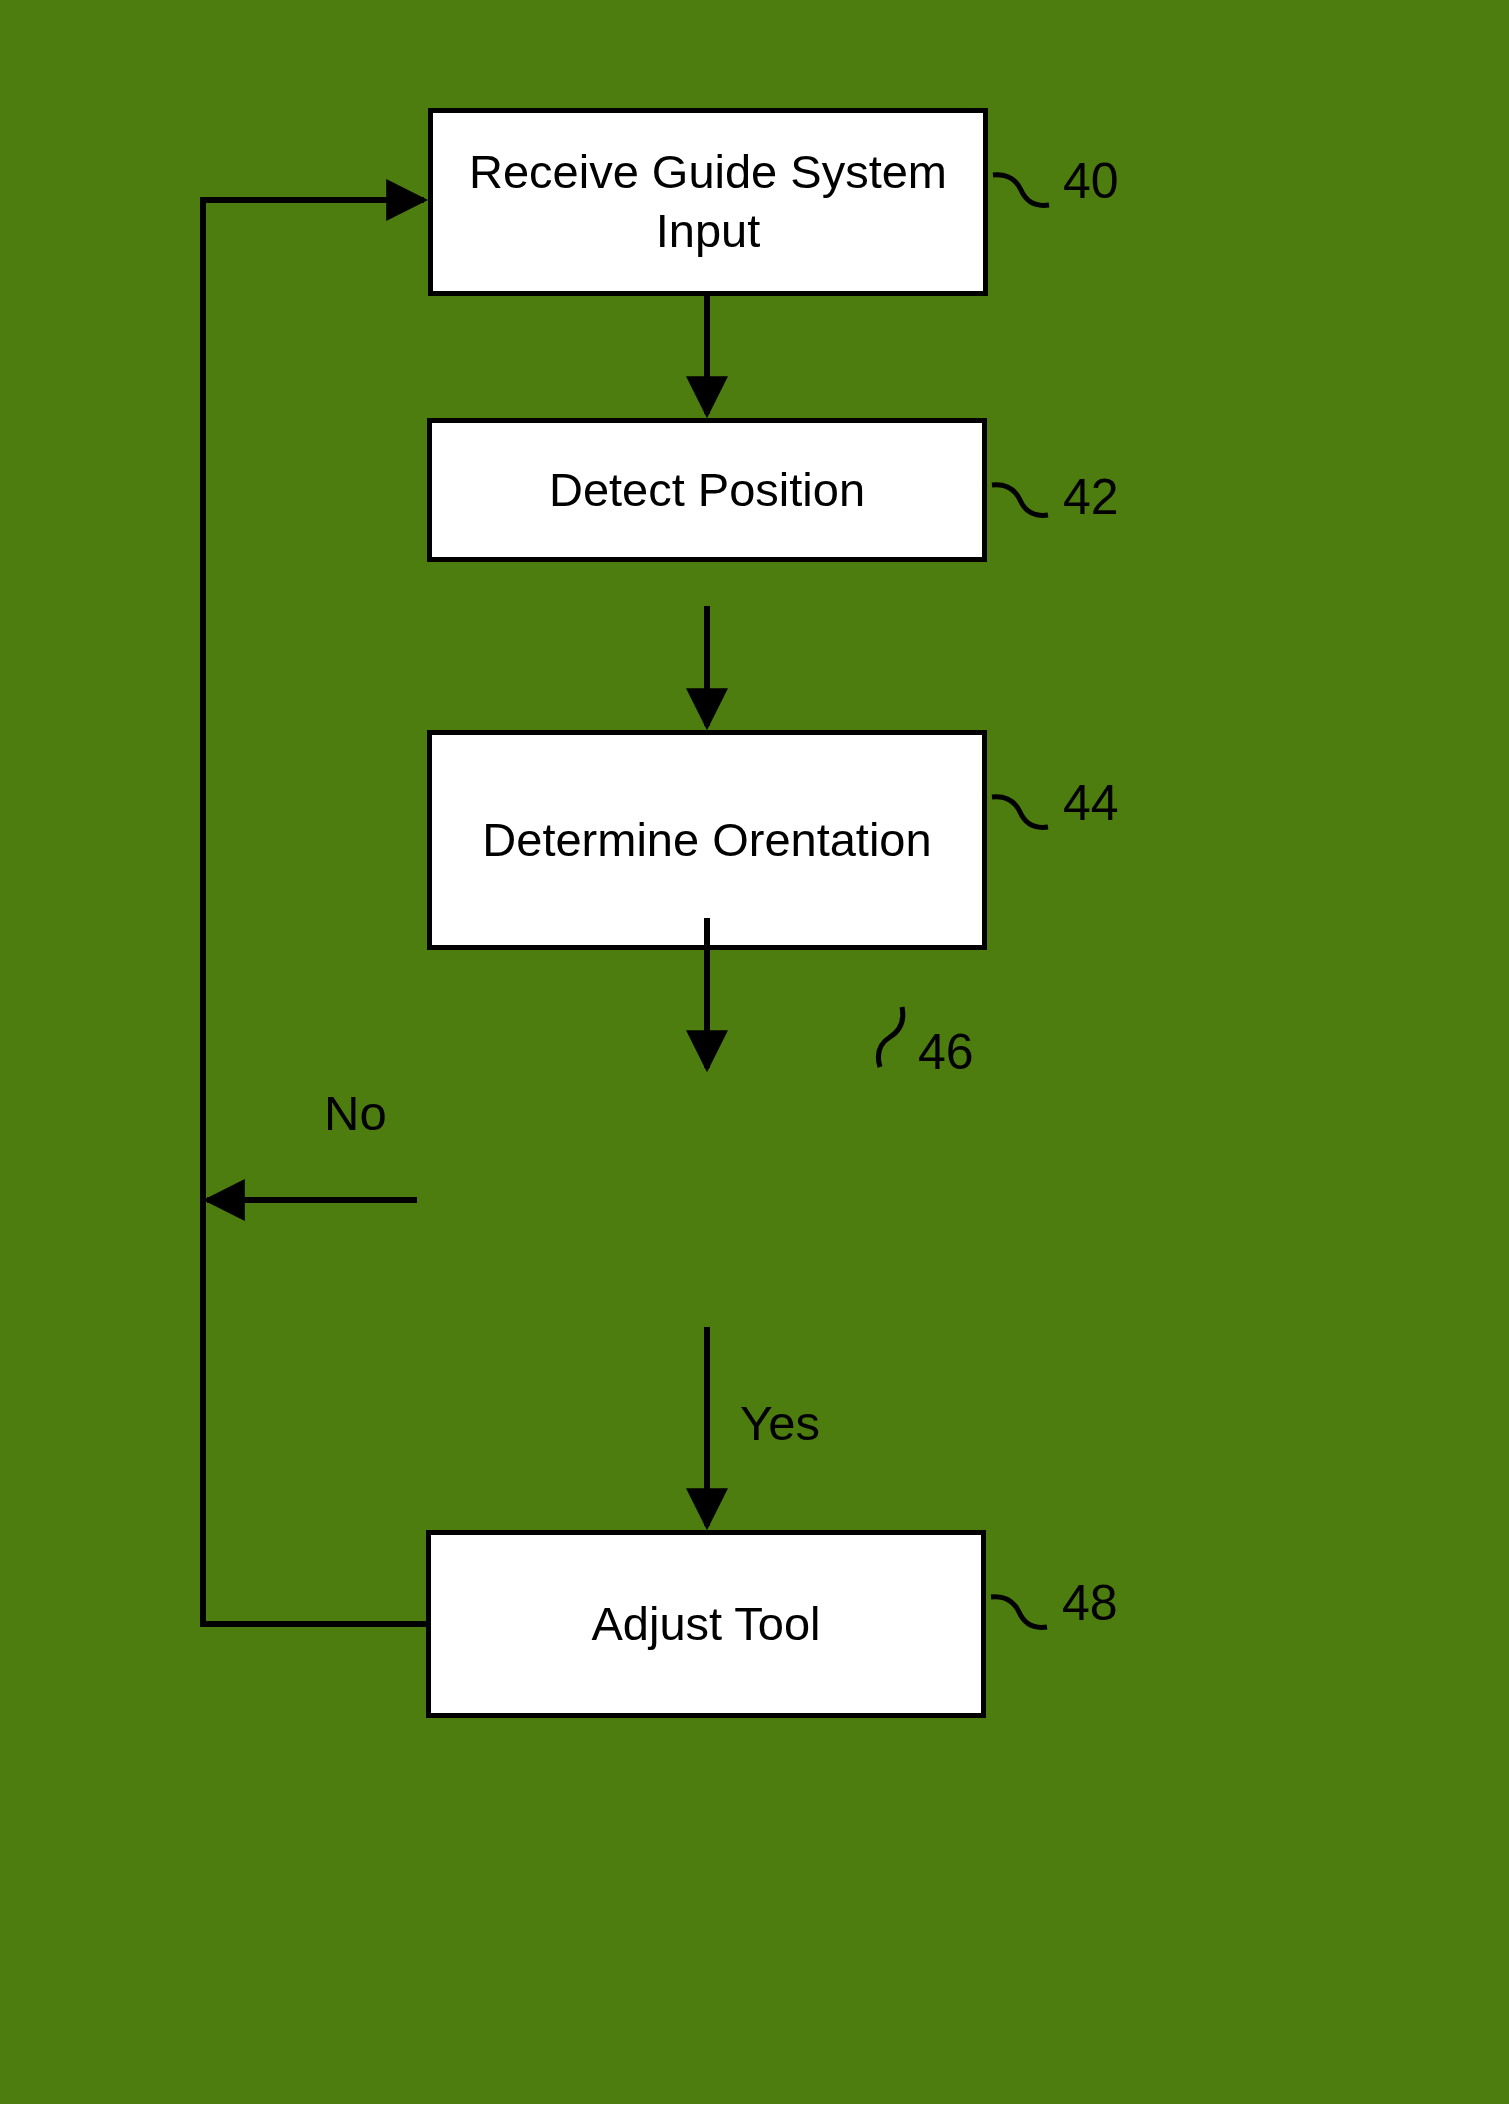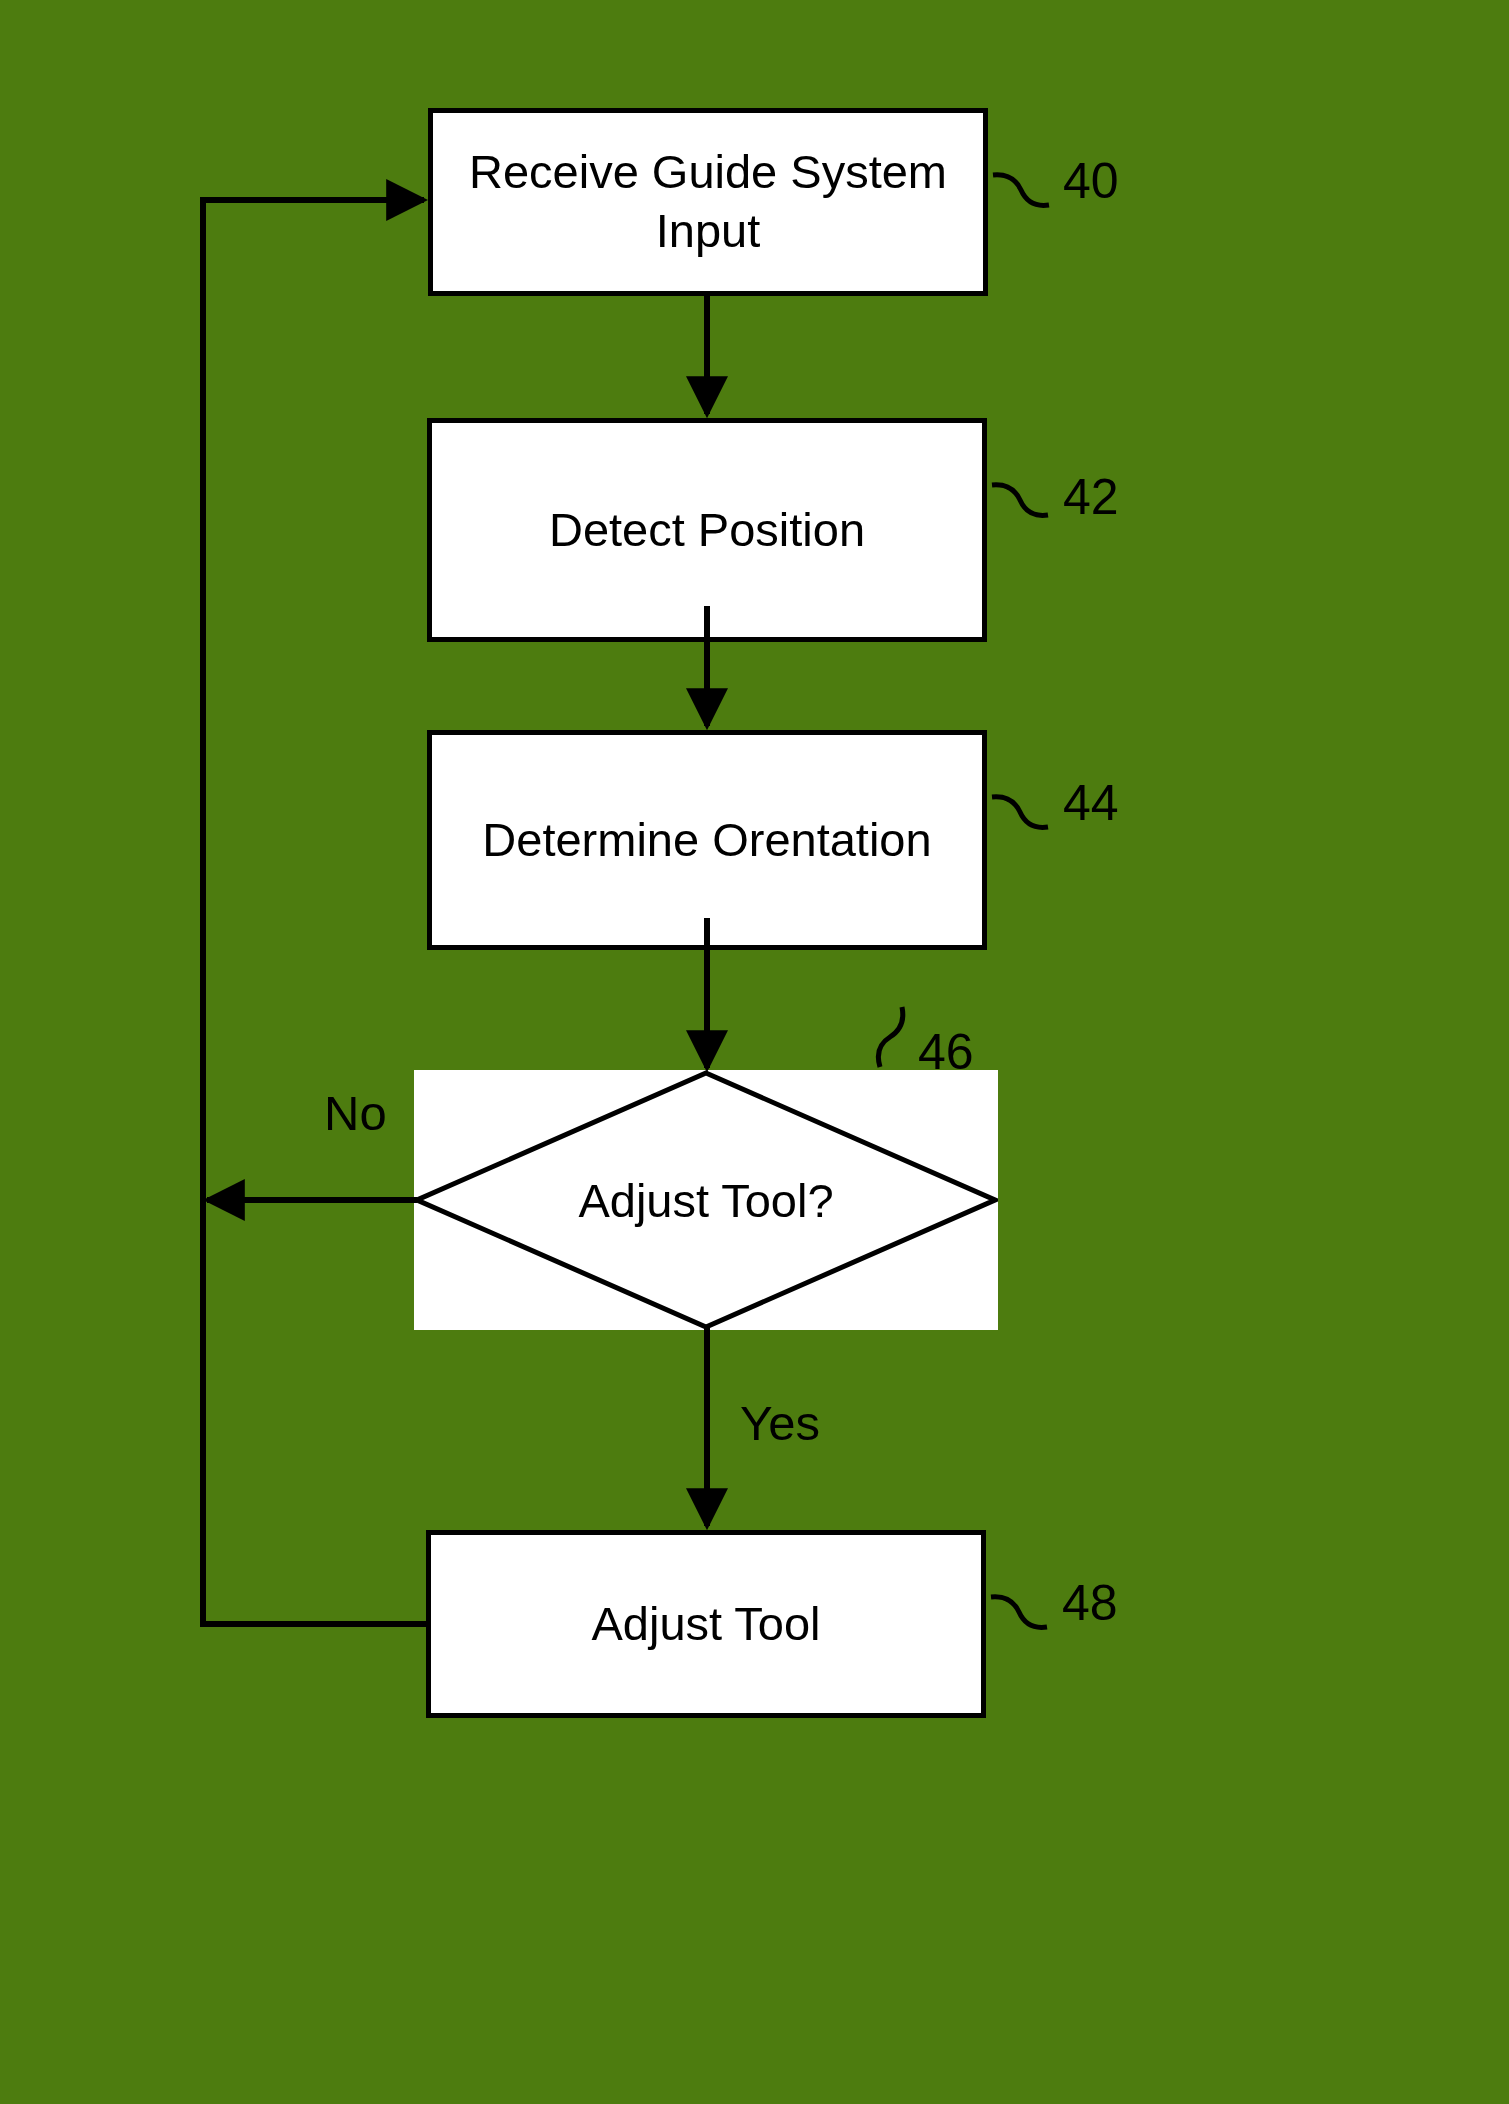--- a/index.html
+++ b/index.html
@@ -72,42 +72,36 @@
 <div class="canvas">
 
   <div class="box" style="left:428px; top:108px; width:560px; height:188px;">
     <div class="box-text">Receive Guide System<br>Input</div>
   </div>
   <svg class="overlay">
       <path d="M 993 175 q 20 -2 28 15 q 8 18 28 15" stroke="#000" stroke-width="5" fill="none"></path>
     </svg>
   <div class="ref" style="left:1063px; top:152px;">40</div>
 
-  <div class="box" style="left:427px; top:418px; width:560px; height:224px;">
+  <div class="box" style="left:427px; top:418px; width:560px; height:144px;">
     <div class="box-text">Detect Position</div>
   </div>
   <svg class="overlay">
       <path d="M 992 485 q 20 -2 28 15 q 8 18 28 15" stroke="#000" stroke-width="5" fill="none"></path>
     </svg>
   <div class="ref" style="left:1063px; top:462px;margin-top:6px;">42</div>
 
   <div class="box" style="left:427px; top:730px; width:560px; height:220px;">
     <div class="box-text">Determine Orentation</div>
   </div>
   <svg class="overlay">
       <path d="M 992 797 q 20 -2 28 15 q 8 18 28 15" stroke="#000" stroke-width="5" fill="none"></path>
     </svg>
   <div class="ref" style="left:1063px; top:774px;">44</div>
 
-  <div class="diamond" style="left:414px; top:1070px; width:584px; height:260px;">
-    <svg width="584" height="260" viewBox="0 0 584 260">
-      <polygon points="292,3 581,130 292,257 3,130" fill="#ffffff" stroke="#000" stroke-width="5"></polygon>
-    </svg>
-    <div class="dlabel">Adjust Tool?</div>
-  </div>
   <svg class="overlay">
       <path d="M 880 1067 q -6 -20 10 -30 q 16 -10 12 -30" stroke="#000" stroke-width="5" fill="none"></path>
     </svg>
   <div class="ref" style="left:918px; top:975px;margin-top:48px;">46</div>
 
   <div class="box" style="left:426px; top:1530px; width:560px; height:188px;">
     <div class="box-text">Adjust Tool</div>
   </div>
   <svg class="overlay">
       <path d="M 991 1597 q 20 -2 28 15 q 8 18 28 15" stroke="#000" stroke-width="5" fill="none"></path>

